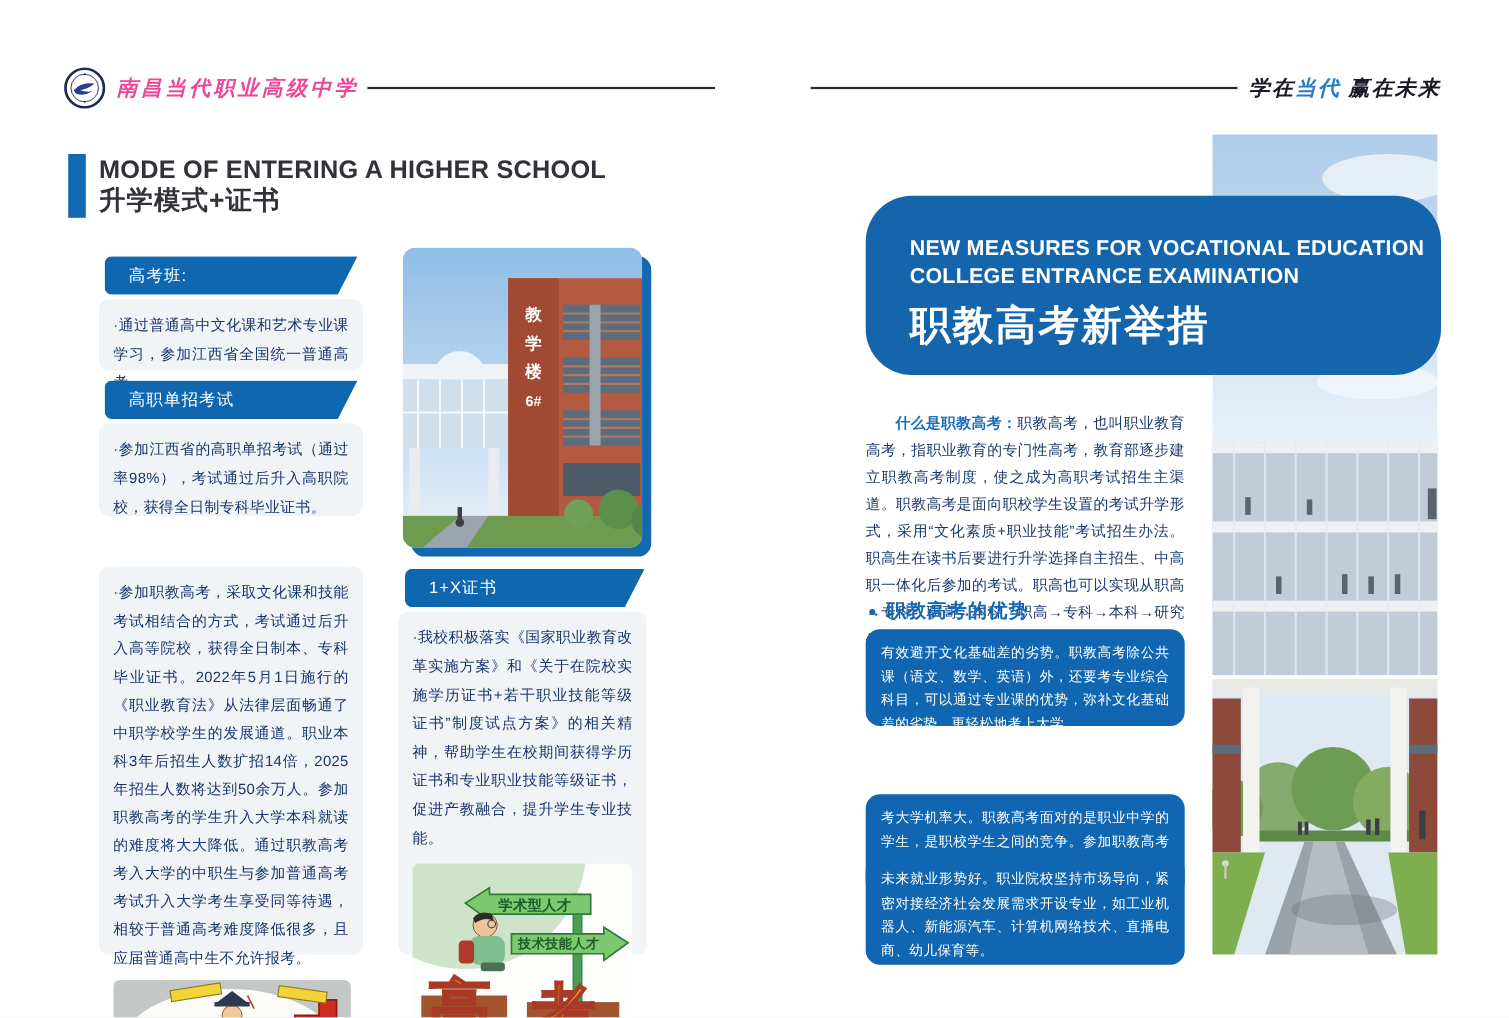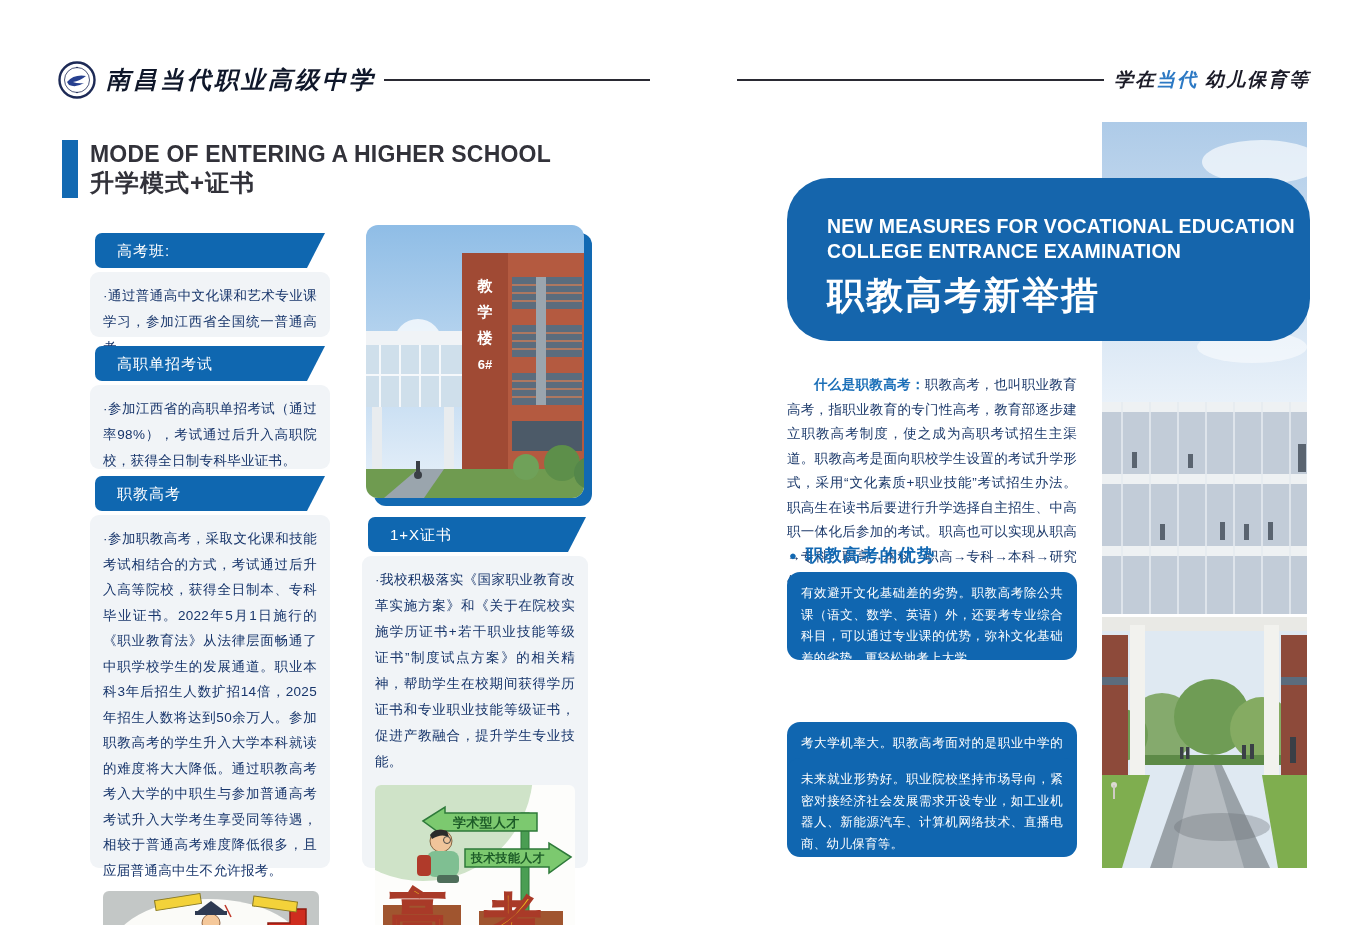--- a/index.html
+++ b/index.html
@@ -4,21 +4,21 @@
 <style>
   * { margin:0; padding:0; box-sizing:border-box; }
   html,body { width:1372px; height:925px; }
   body { font-family:"Liberation Sans","DejaVu Sans",sans-serif; background:#f6f7f8; }
   .page { position:relative; width:1372px; height:925px; background:#ffffff; overflow:hidden; }
 
   
   .hdr-left { position:absolute; left:58px; top:60px; width:592px; height:40px; display:flex; align-items:center; }
   .logo { width:38px; height:38px; flex:0 0 38px; }
   .school-name { font-family:"Liberation Serif","DejaVu Serif",serif; font-weight:bold; font-style:italic;
-                 font-size:24px; color:#0f172a; letter-spacing:3px; margin-left:10px; white-space:nowrap; }
+                 font-size:19px; color:#ec4899; letter-spacing:3px; margin-left:10px; white-space:nowrap; }
   .hdr-rule { flex:1; height:2.5px; background:#2a2a33; margin-left:8px; }
   .hdr-right { position:absolute; left:737px; top:60px; width:573px; height:40px; display:flex; align-items:center; }
   .slogan { font-family:"Liberation Serif","DejaVu Serif",serif; font-weight:bold; font-style:italic;
             font-size:19px; color:#1b1b28; letter-spacing:2px; white-space:nowrap; margin-left:10px; }
   .slogan .accent { color:#2c79c4;margin-top:43px; }
 
   
   .title-block { position:absolute; left:62px; top:140px; display:flex; }
   .title-bar { width:16px; height:58px; background:#1269b2; margin-right:12px; }
   .title-en { font-size:23px; font-weight:bold; color:#32323a; letter-spacing:0.2px; line-height:28px; }
@@ -65,58 +65,57 @@
 
   .adv-head { position:absolute; left:789px; top:543px; font-size:17.5px; font-weight:bold; color:#1268b2;
               letter-spacing:1px; display:flex; align-items:center; }
   .adv-head .dot { font-size:13px; margin-right:8px; }
 
   .bluebox { position:absolute; left:787px; width:290px; background:#1066b0; border-radius:13px;
              color:#ffffff; font-size:12.5px; line-height:21.5px; padding:11px 14px; text-align:justify;
              letter-spacing:0.3px; }
   .b1 { top:572px; height:88px; }
   .b2 { top:674px; height:93px;margin-top:48px; }
-  .b3 { top:758px; height:99px; }
+  .b3 { top:778px; height:99px; }
 </style>
 </head>
 <body>
 
 <div class="page">
 
   <div class="hdr-left">
     <svg class="logo" viewBox="0 0 38 38">
       <circle cx="19" cy="19" r="17.5" fill="#ffffff" stroke="#1d2a56" stroke-width="2.4"></circle>
       <circle cx="19" cy="19" r="12.5" fill="none" stroke="#1d2a56" stroke-width="0.8"></circle>
       <path d="M9,21 Q16,13 28,15 Q22,20 15,21 Q20,23 26,22 Q18,27 11,24 Z" fill="#27408f"></path>
       <circle cx="19" cy="6.5" r="0.8" fill="#1d2a56"></circle>
         <circle cx="19" cy="31.5" r="0.8" fill="#1d2a56"></circle>
     </svg>
     <span class="school-name">南昌当代职业高级中学</span>
     <span class="hdr-rule"></span>
   </div>
   <div class="hdr-right">
     <span class="hdr-rule" style="margin-left:0;"></span>
-    <span class="slogan"><span>学在</span><span class="accent">当代</span><span> 幼儿保育等</span></span>
+    <span class="slogan"><span>学在</span><span class="accent">当代</span><span> 赢在未来</span></span>
   </div>
 
   <div class="title-block">
     <div class="title-bar"></div>
     <div>
       <div class="title-en">MODE OF ENTERING A HIGHER SCHOOL</div>
       <div class="title-zh">升学模式+证书</div>
     </div>
   </div>
 
   <div class="ribbon w230 r1">高考班:</div>
   <div class="graybox g1">·通过普通高中文化课和艺术专业课学习，参加江西省全国统一普通高考。</div>
 
   <div class="ribbon w230 r2">高职单招考试</div>
   <div class="graybox g2">·参加江西省的高职单招考试（通过率98%），考试通过后升入高职院校，获得全日制专科毕业证书。</div>
 
-  <div class="ribbon w230 r3">职教高考</div>
   <div class="graybox g3">
     <span>·参加职教高考，采取文化课和技能考试相结合的方式，考试通过后升入高等院校，获得全日制本、专科毕业证书。2022年5月1日施行的《职业教育法》从法律层面畅通了中职学校学生的发展通道。职业本科3年后招生人数扩招14倍，2025年招生人数将达到50余万人。参加职教高考的学生升入大学本科就读的难度将大大降低。通过职教高考考入大学的中职生与参加普通高考考试升入大学考生享受同等待遇，相较于普通高考难度降低很多，且应届普通高中生不允许报考。</span>
     
     <svg class="cartoon1" viewBox="0 0 216 108">
       <rect width="216" height="108" fill="#c3c7c6"></rect>
       <ellipse cx="105" cy="62" rx="98" ry="54" fill="#fbfbf8"></ellipse>
 
       <path d="M76,108 L76,96 L99,96 L99,80 L121,80 L121,64 L143,64 L143,48 L165,48 L165,32 L187,32 L187,18 L203,18 L203,108 Z" fill="#cf2d1f" stroke="#8e1d12" stroke-width="1.5"></path>
 
       <g>

